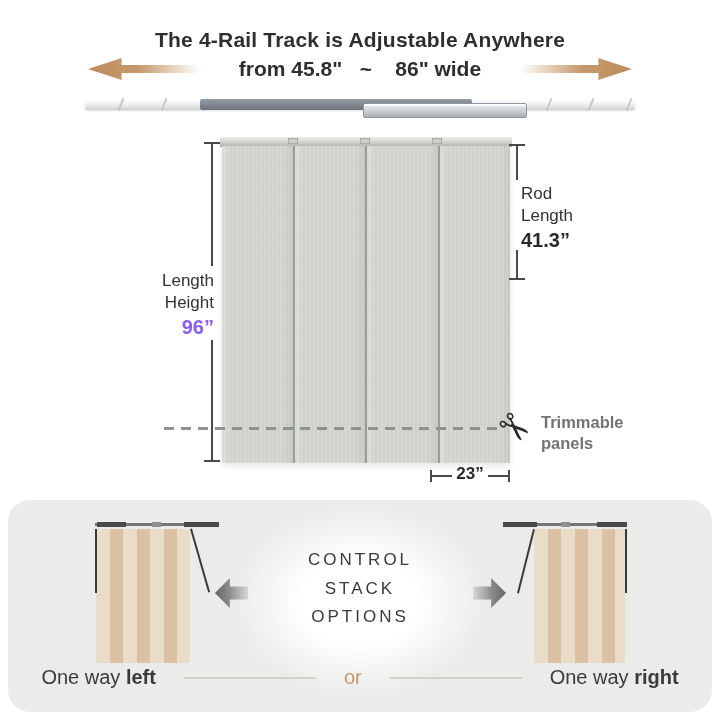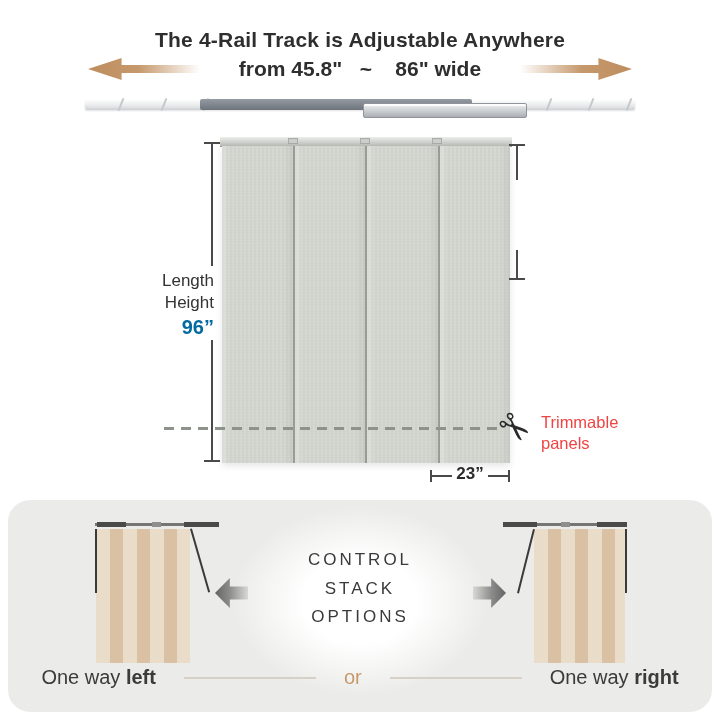--- a/index.html
+++ b/index.html
@@ -50,30 +50,30 @@
       repeating-linear-gradient(90deg,rgba(110,116,104,.05) 0 2px,rgba(0,0,0,0) 2px 4px),
       linear-gradient(90deg,rgba(255,255,255,.30) 0%,rgba(255,255,255,0) 10%,rgba(0,0,0,0) 86%,rgba(0,0,0,.05) 100%);}
   #fabric .panel + .panel{border-left:2px solid #989d93;}
 
   
   .mline{background:#4a4a4a;}
   .tick-h{height:2px;width:16px;background:#4a4a4a;}
   .tick-v{width:2px;height:12px;background:#4a4a4a;}
 
   #ph-label{left:138px;top:270px;width:76px;text-align:right;line-height:1.3;font-size:17px;color:#333;}
-  #ph-label .value{font-size:20px;font-weight:700;color:#0369a1;}
+  #ph-label .value{font-size:20px;font-weight:700;color:#8b5cf6;}
   #rl-label{left:521px;top:183px;width:84px;text-align:left;line-height:1.3;font-size:17px;color:#333;}
   #rl-label .value{font-size:20px;font-weight:700;color:#2b2b2b;}
 
   
   #trimline{left:164px;top:427px;width:334px;height:3px;
     background:repeating-linear-gradient(90deg,#8d938b 0 10px,rgba(0,0,0,0) 10px 17px);}
   #scissors{left:492px;top:406px;width:44px;height:44px;font-size:38px;line-height:44px;
     color:#2a2a2a;transform:rotate(42deg);text-align:center;}
-  #trimmable{left:541px;top:412px;font-size:16.5px;line-height:1.25;color:#ef4444;}
+  #trimmable{left:541px;top:412px;font-size:16.5px;line-height:1.25;color:#737373;font-weight:bold;}
 
   
   #w23-text{left:450px;top:464px;width:40px;text-align:center;font-size:17px;font-weight:700;color:#2b2b2b;}
 
   
   #gray-card{left:8px;top:500px;width:704px;height:212px;border-radius:22px;background:#ebebe9;}
   #glow{left:232px;top:506px;width:256px;height:190px;
     background:radial-gradient(closest-side,#ffffff 45%,rgba(255,255,255,0) 100%);}
   #cs-heading{left:235px;top:546px;width:250px;text-align:center;color:#3a3a3a;
     font-size:17px;letter-spacing:3px;font-weight:500;}
@@ -143,20 +143,25 @@
   <div id="ph-label" class="abs">
     <div>Length</div>
     <div>Height</div>
     <div class="value">96”</div>
   </div>
   <div class="abs mline" style="left:211px;top:340px;width:2px;height:120px"></div>
   <div class="abs tick-h" style="left:204px;top:460px"></div>
 
   <div class="abs tick-h" style="left:509px;top:144px"></div>
   <div class="abs mline" style="left:516px;top:146px;width:2px;height:34px"></div>
+  <div id="rl-label" class="abs">
+    <div>Rod</div>
+    <div>Length</div>
+    <div class="value">41.3”</div>
+  </div>
   <div class="abs mline" style="left:516px;top:250px;width:2px;height:28px"></div>
   <div class="abs tick-h" style="left:509px;top:278px"></div>
 
   <div id="trimline" class="abs"></div>
   <div id="scissors" class="abs">✂</div>
   <div id="trimmable" class="abs">
     <div>Trimmable</div>
     <div>panels</div>
   </div>
 

